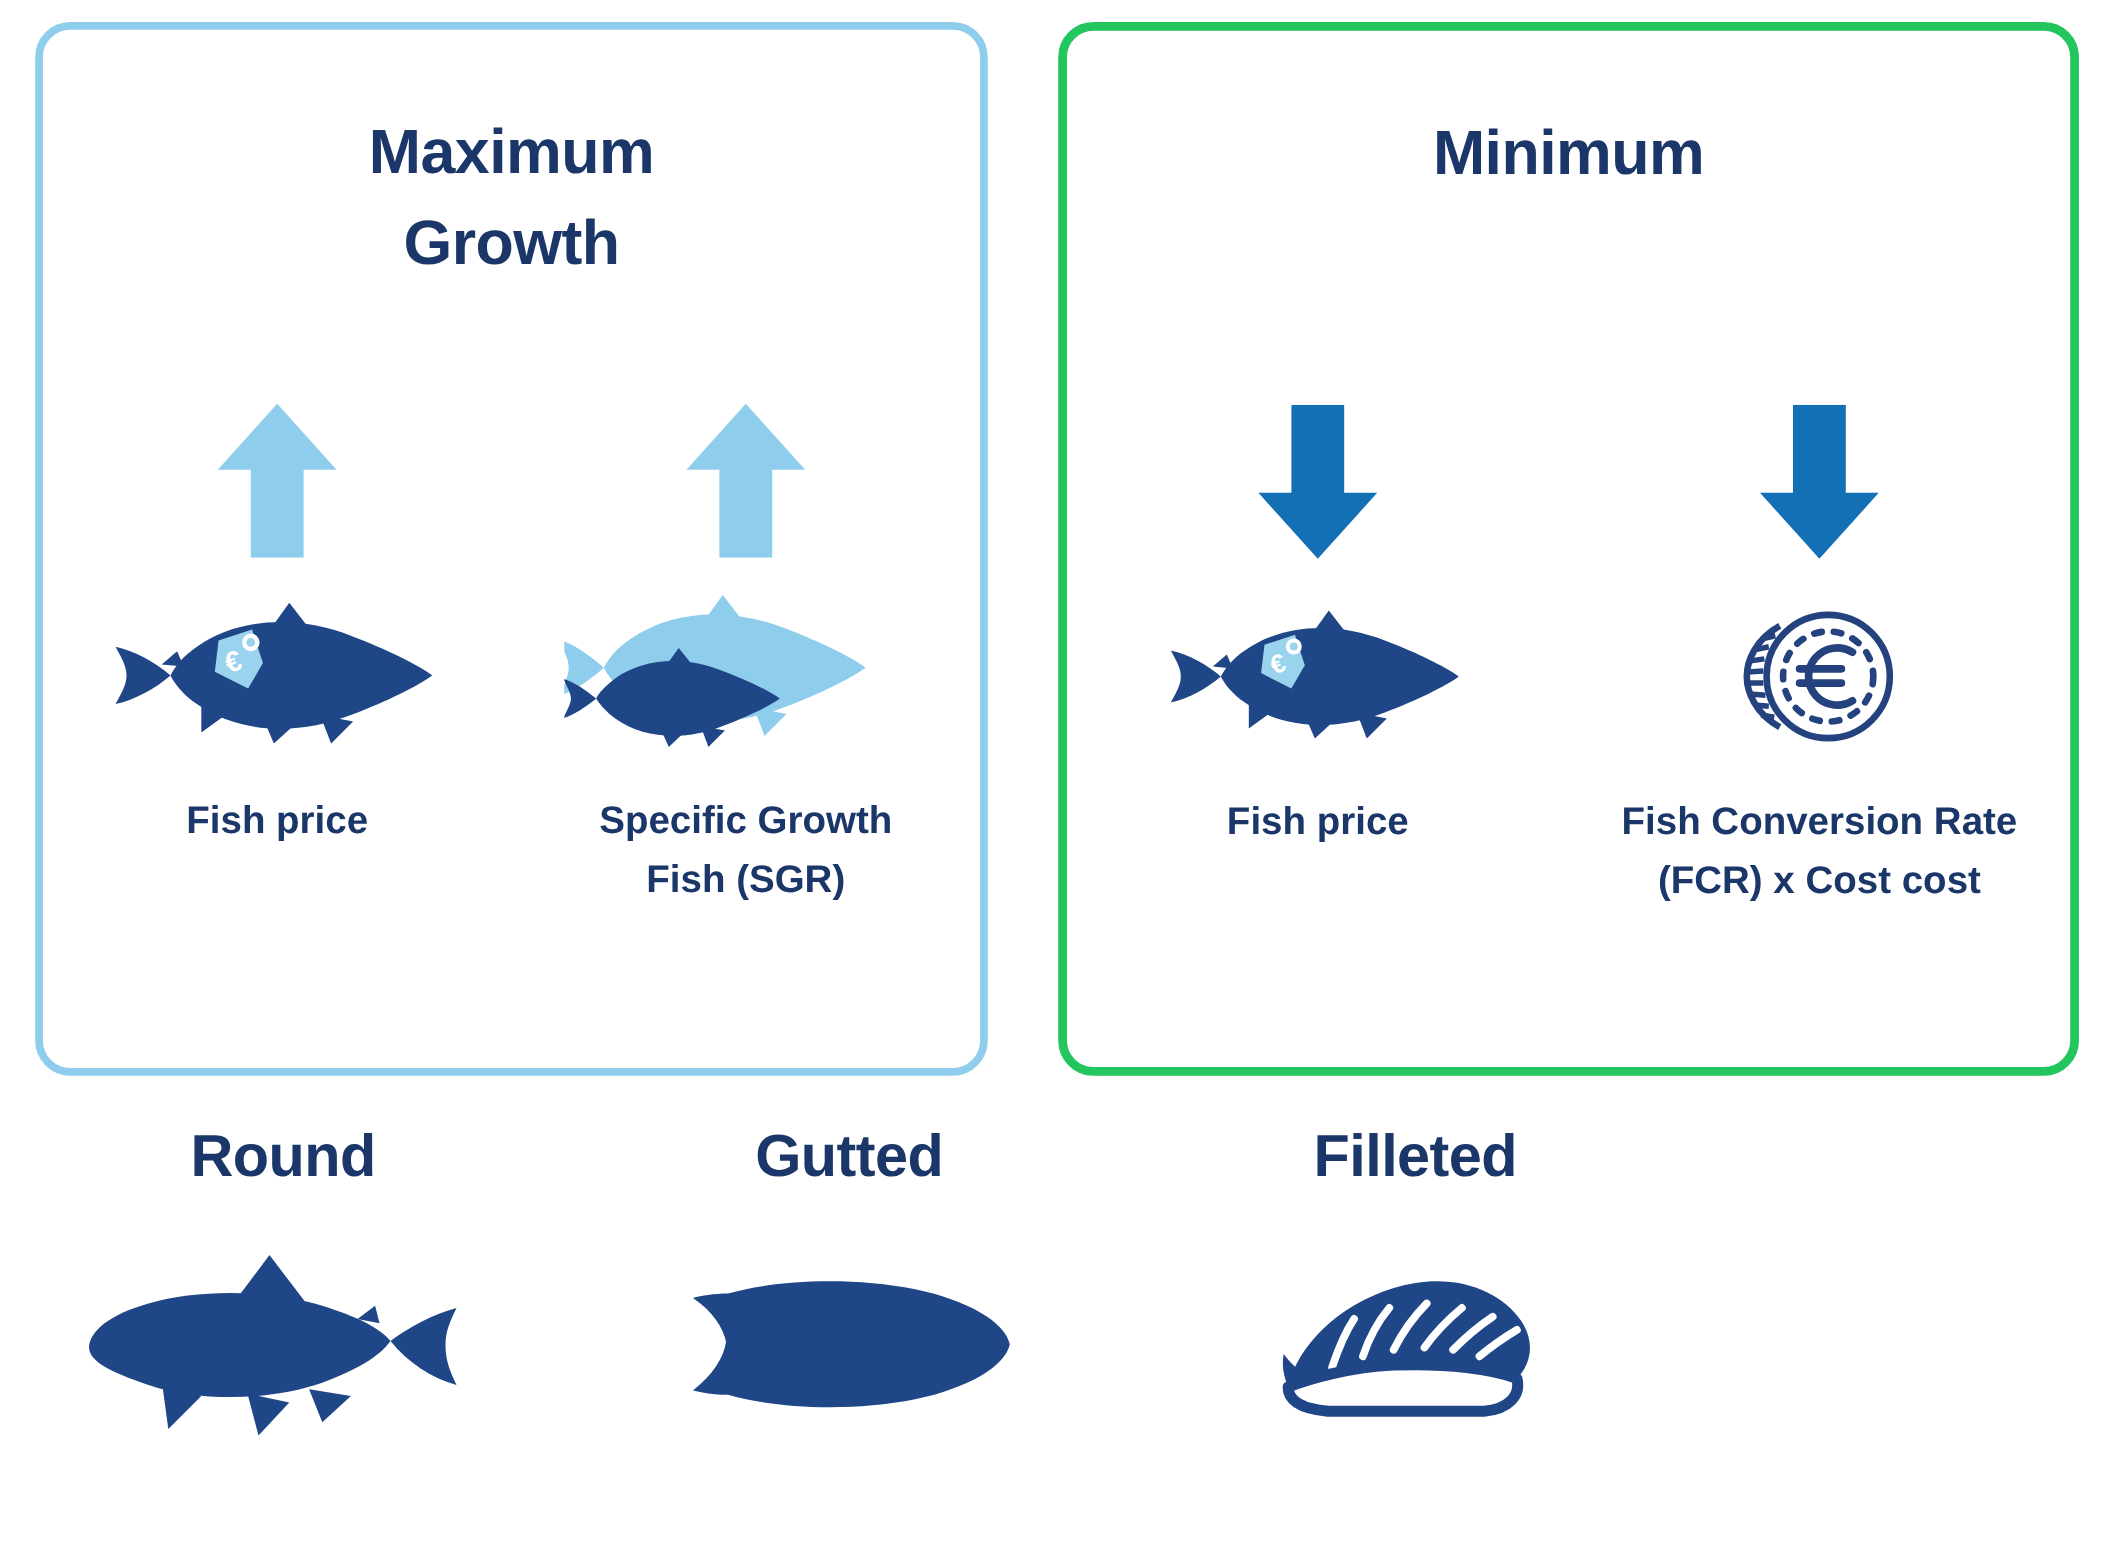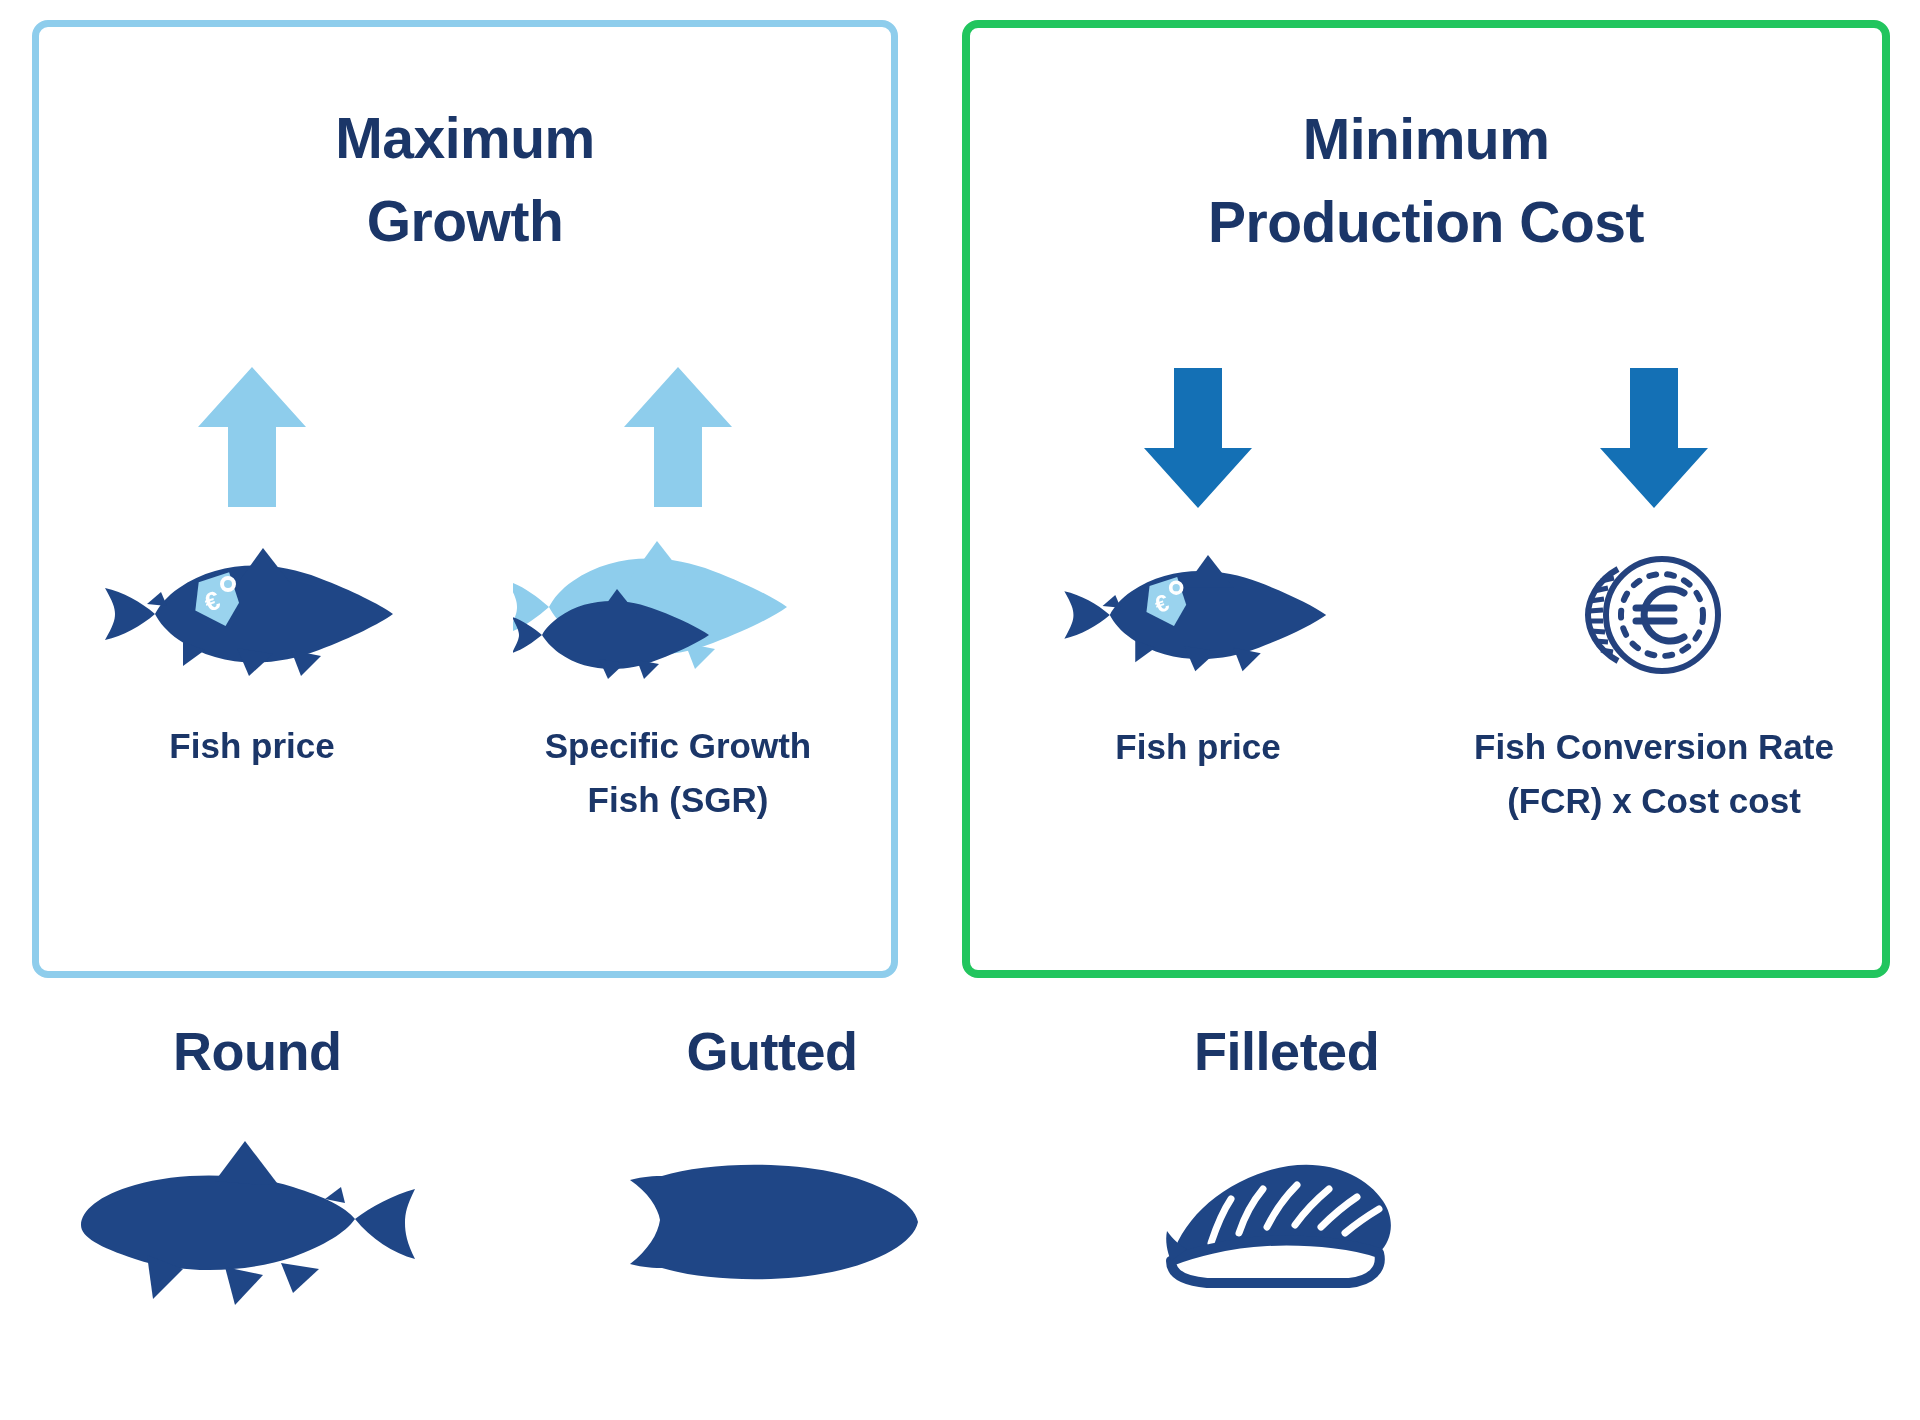--- a/index.html
+++ b/index.html
@@ -31,21 +31,21 @@
     width: 1920px;
     height: 1000px;
     display: flex;
     flex-direction: row;
     align-items: flex-start;
     justify-content: flex-start;
   }
 
   .card {
     position: absolute;
-    border-radius: 16px;
+    border-radius: 32px;
     background: #ffffff;
     box-sizing: border-box;
     display: flex;
     flex-direction: column;
     align-items: center;
   }
 
   .card-left {
     left: 32px;
     top: 20px;
@@ -246,21 +246,20 @@
           </div>
         </div>
 
       </div>
     </div>
 
     <div class="card card-right">
 
       <div class="card-title">
         <div>Minimum</div>
-        <div>Production Cost</div>
       </div>
 
       <div class="col-row">
 
         <div class="col">
           <div class="arrow-wrap">
             <svg width="108" height="140" viewBox="0 0 108 140" aria-hidden="true">
               <polygon points="54,140 108,80 78,80 78,0 30,0 30,80 0,80" fill="#1470b5"></polygon>
             </svg>
           </div>

